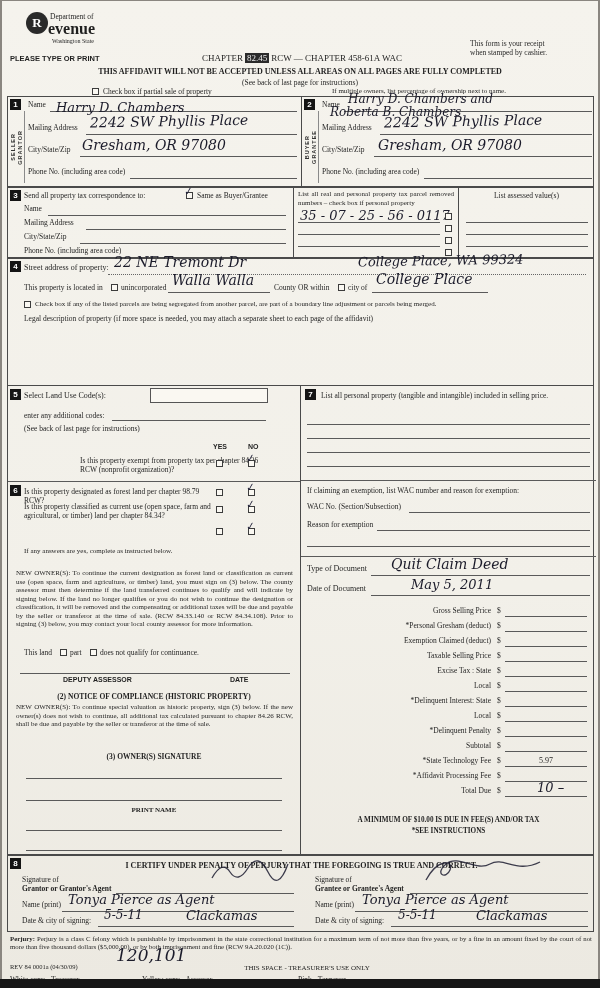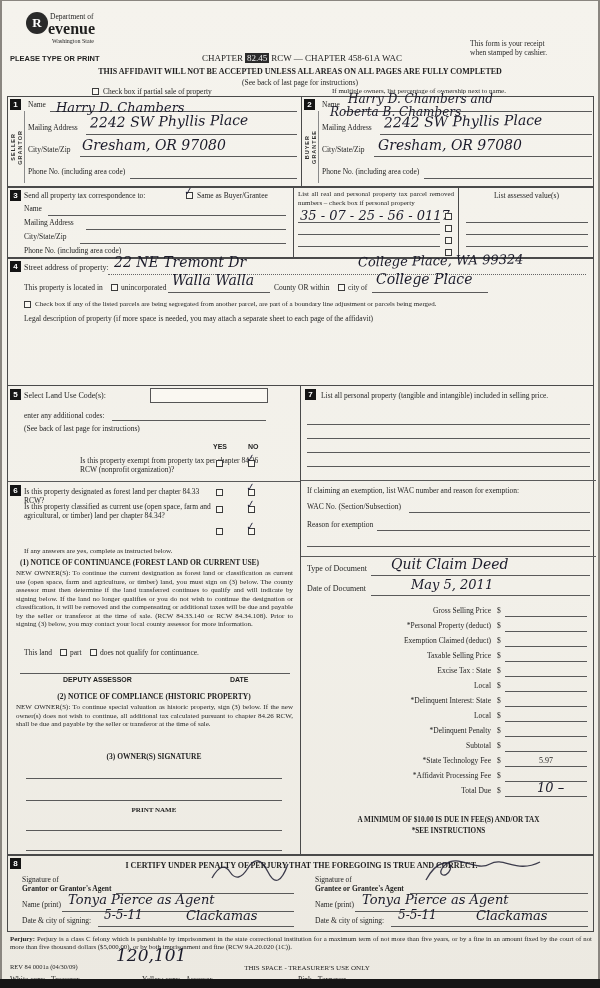--- a/index.html
+++ b/index.html
@@ -174,36 +174,35 @@
       <span class="abs b sans t7" style="left:240px;top:57px;">NO</span>
 
       <div class="abs t75" style="left:28px;top:70px;width:185px;line-height:1.2;margin-left:44px;">Is this property exempt from property tax per chapter 84.36 RCW (nonprofit organization)?</div>
       <span class="cb" style="left:208px;top:74px;"></span>
       <span class="cb" style="left:240px;top:74px;"></span>
       <span class="chk" style="left:238px;top:66px;">✓</span>
 
       <div class="ln" style="left:0;top:95px;width:292px;"></div>
       <div class="numbox" style="left:2px;top:99px;">6</div>
 
-      <div class="abs t75" style="left:16px;top:101px;width:188px;line-height:1.2;">Is this property designated as forest land per chapter 84.33 RCW?</div>
+      <div class="abs t75" style="left:16px;top:101px;width:188px;line-height:1.2;">Is this property designated as forest land per chapter 98.79 RCW?</div>
       <span class="cb" style="left:208px;top:103px;"></span>
       <span class="cb" style="left:240px;top:103px;"></span>
       <span class="chk" style="left:238px;top:95px;">✓</span>
 
       <div class="abs t75" style="left:16px;top:116px;width:188px;line-height:1.2;">Is this property classified as current use (open space, farm and agricultural, or timber) land per chapter 84.34?</div>
       <span class="cb" style="left:208px;top:120px;"></span>
       <span class="cb" style="left:240px;top:120px;"></span>
       <span class="chk" style="left:238px;top:112px;">✓</span>
 
       <span class="cb" style="left:208px;top:142px;"></span>
       <span class="cb" style="left:240px;top:142px;"></span>
       <span class="chk" style="left:238px;top:134px;">✓</span>
 
       <span class="abs t7" style="left:16px;top:161px;">If any answers are yes, complete as instructed below.</span>
-      <div class="abs b t75" style="left:12px;top:172px;width:278px;">(1) NOTICE OF CONTINUANCE (FOREST LAND OR CURRENT USE)</div>
       <div class="abs t7 just" style="left:8px;top:183px;width:277px;">NEW OWNER(S): To continue the current designation as forest land or classification as current use (open space, farm and agriculture, or timber) land, you must sign on (3) below. The county assessor must then determine if the land transferred continues to qualify and will indicate by signing below. If the land no longer qualifies or you do not wish to continue the designation or classification, it will be removed and the compensating or additional taxes will be due and payable by the seller or transferor at the time of sale. (RCW 84.33.140 or RCW 84.34.108). Prior to signing (3) below, you may contact your local county assessor for more information.</div>
 
       <span class="abs t75" style="left:16px;top:262px;">This land</span>
       <span class="cb" style="left:52px;top:263px;"></span>
       <span class="abs t75" style="left:62px;top:262px;">part</span>
       <span class="cb" style="left:82px;top:263px;"></span>
       <span class="abs t75" style="left:92px;top:262px;">does not  qualify for continuance.</span>
 
       <div class="ln" style="left:12px;top:287px;width:270px;"></div>
       <span class="abs b sans t7" style="left:55px;top:290px;">DEPUTY ASSESSOR</span>
@@ -243,21 +242,21 @@
       <span class="abs t8" style="left:6px;top:198px;">Date of Document</span>
       <div class="ln" style="left:70px;top:209px;width:219px;"></div>
       <span class="hw" style="left:110px;top:191px;font-size:13px;">May 5, 2011</span>
 
       <div class="abs" style="left:0;top:220px;width:295px;height:14px;">
         <span class="feelabel">Gross Selling Price</span>
           <span class="dollar">$</span>
           <span class="ln" style="left:204px;top:10px;width:82px;"></span>
       </div>
       <div class="abs" style="left:0;top:235px;width:295px;height:14px;">
-        <span class="feelabel">*Personal Property (deduct)</span>
+        <span class="feelabel">*Personal Gresham (deduct)</span>
           <span class="dollar">$</span>
           <span class="ln" style="left:204px;top:10px;width:82px;"></span>
       </div>
       <div class="abs" style="left:0;top:250px;width:295px;height:14px;">
         <span class="feelabel">Exemption Claimed (deduct)</span>
           <span class="dollar">$</span>
           <span class="ln" style="left:204px;top:10px;width:82px;"></span>
       </div>
       <div class="abs" style="left:0;top:265px;width:295px;height:14px;">
         <span class="feelabel">Taxable Selling Price</span>

